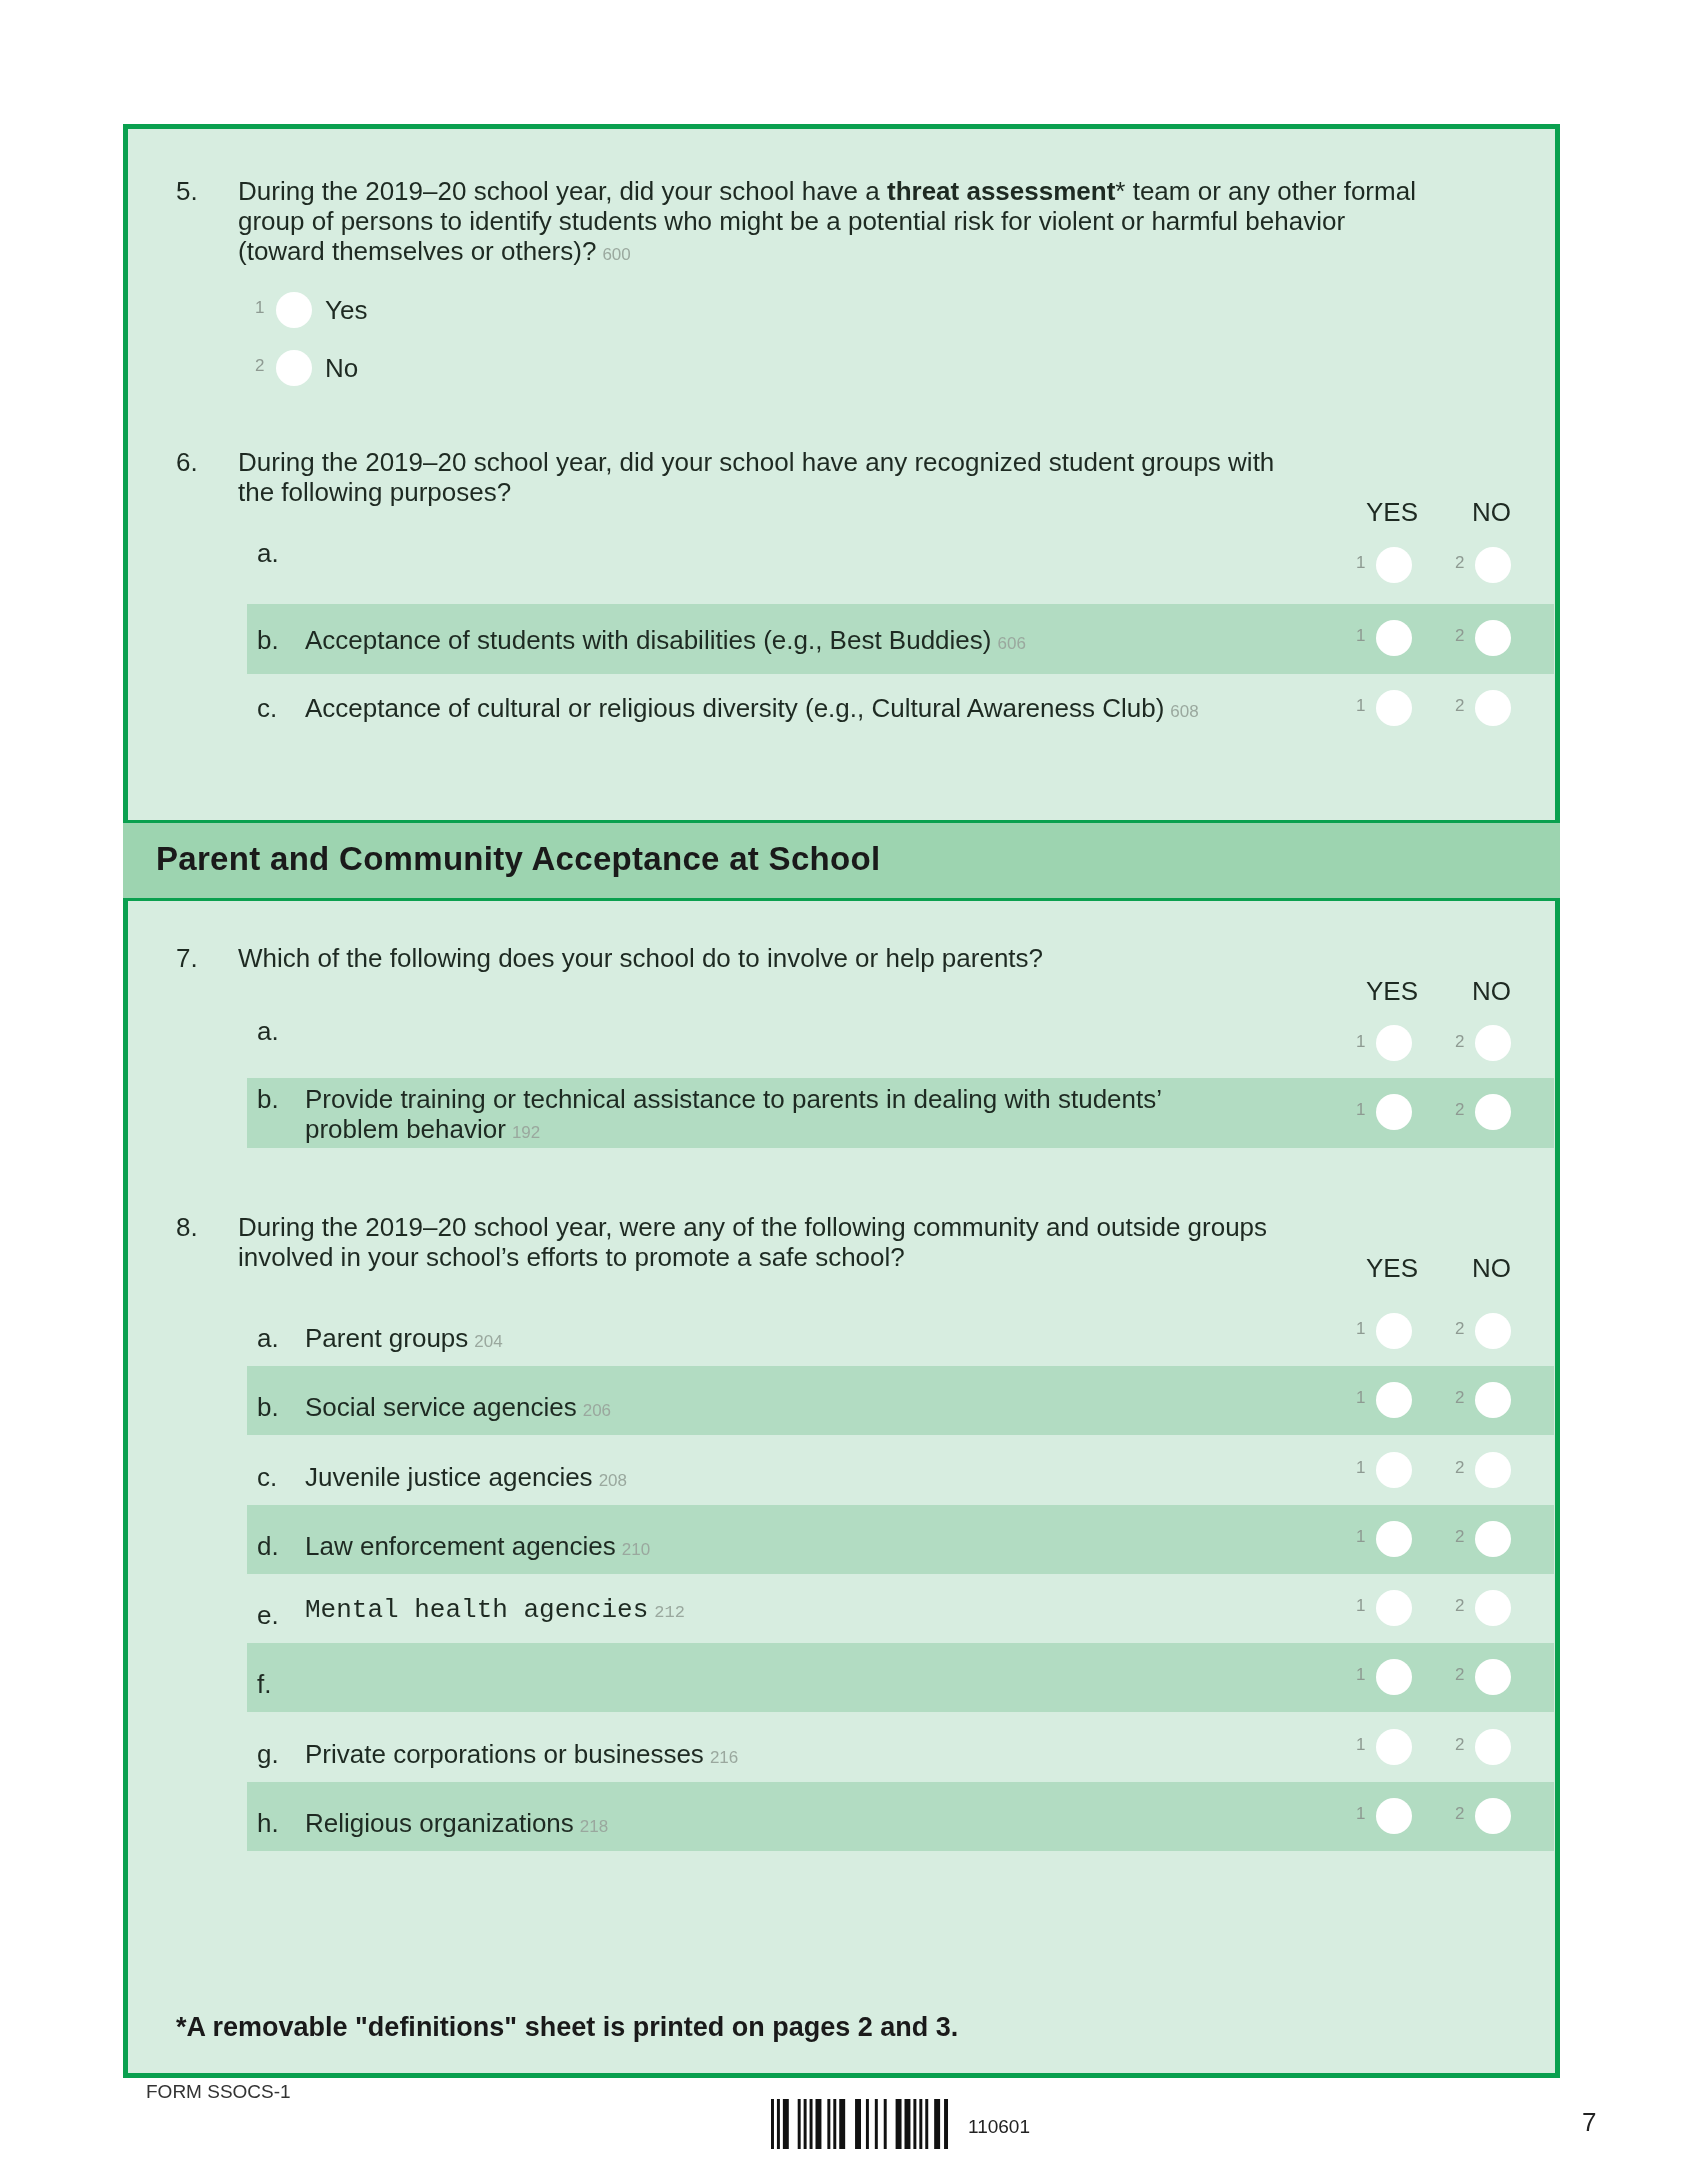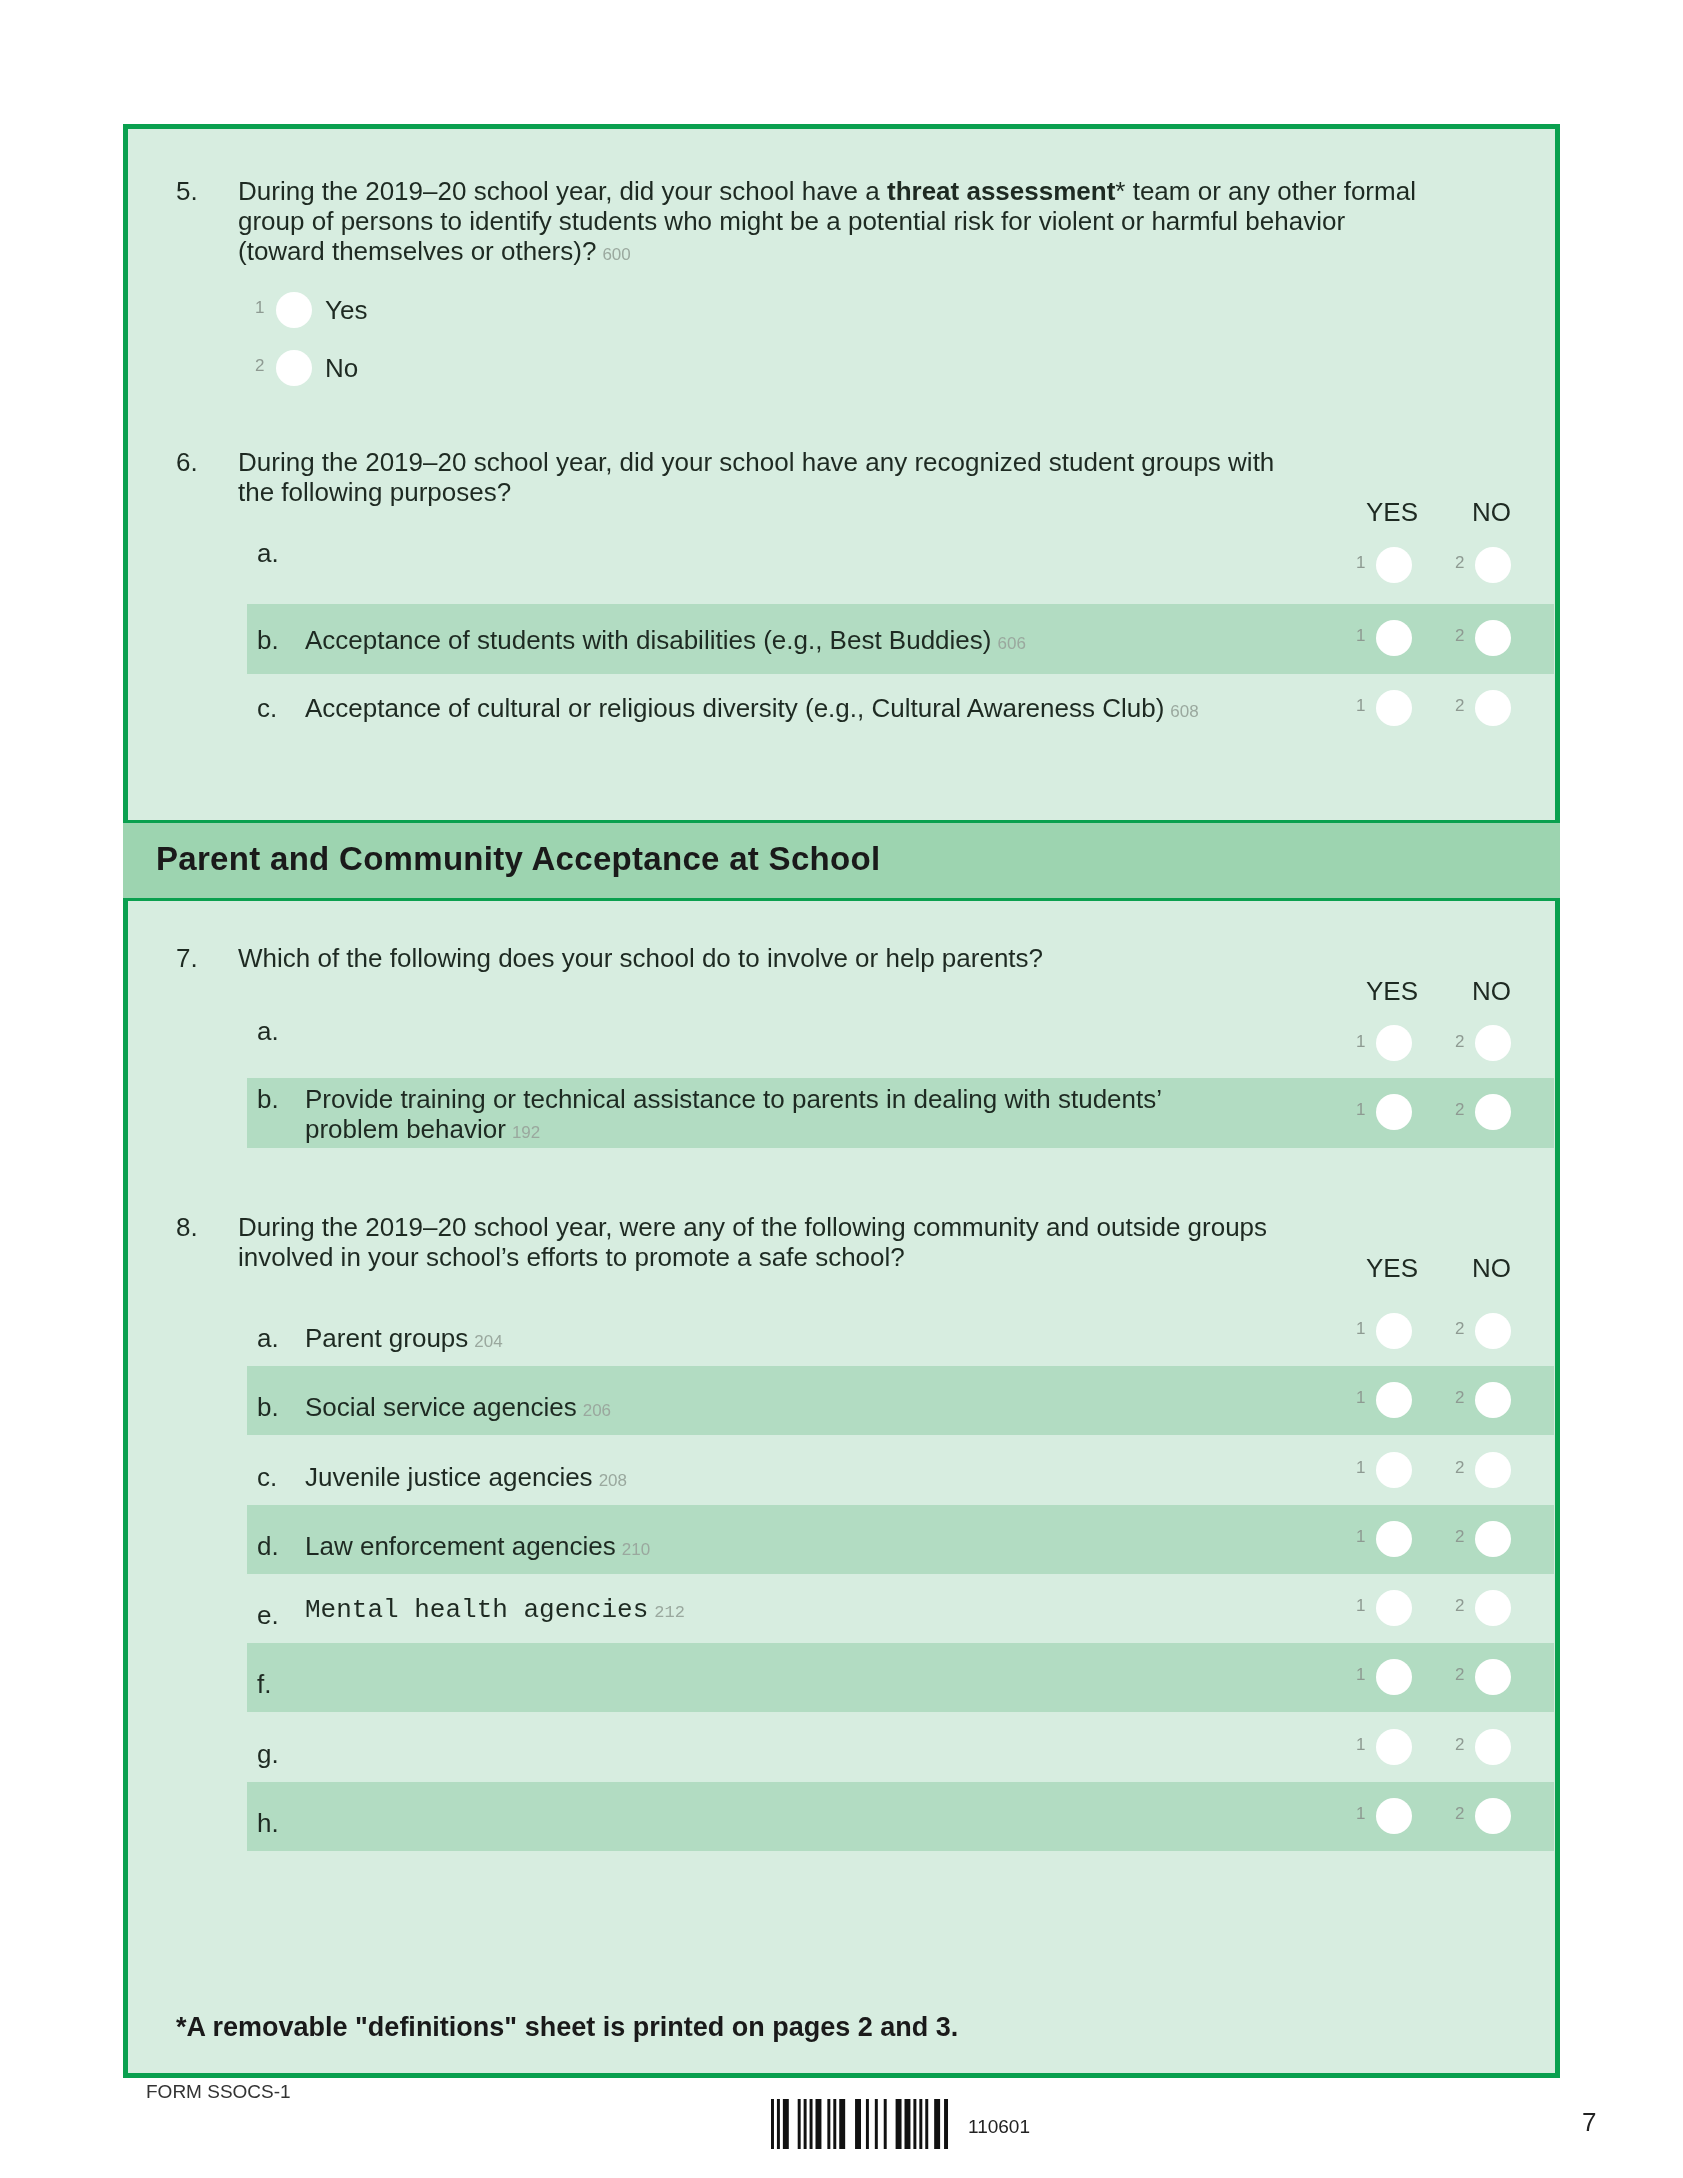--- a/index.html
+++ b/index.html
@@ -150,27 +150,29 @@
     </div>
     <div class="row shaded" style="top: 1643px; height: 69px;">
       <span class="item-letter" style="top:26px;">f.</span>
       <span class="rnum" style="left:1109px; top:22px;">1</span>
       <div class="radio" style="left:1129px; top:16px;"></div>
       <span class="rnum" style="left:1208px; top:22px;">2</span>
       <div class="radio" style="left:1228px; top:16px;"></div>
     </div>
     <div class="row" style="top: 1713px; height: 69px;">
       <span class="item-letter" style="top:26px;">g.</span>
+      <div class="item-text" style="top:26px;"><span>Private corporations or businesses</span><span class="code">216</span></div>
       <span class="rnum" style="left:1109px; top:22px;">1</span>
       <div class="radio" style="left:1129px; top:16px;"></div>
       <span class="rnum" style="left:1208px; top:22px;">2</span>
       <div class="radio" style="left:1228px; top:16px;"></div>
     </div>
     <div class="row shaded" style="top: 1782px; height: 69px;">
       <span class="item-letter" style="top:26px;">h.</span>
+      <div class="item-text" style="top:26px;"><span>Religious organizations</span><span class="code">218</span></div>
       <span class="rnum" style="left:1109px; top:22px;">1</span>
       <div class="radio" style="left:1129px; top:16px;"></div>
       <span class="rnum" style="left:1208px; top:22px;">2</span>
       <div class="radio" style="left:1228px; top:16px;"></div>
     </div>
   </div>
 
 <div class="footnote">*A removable "definitions" sheet is printed on pages 2 and 3.</div>
 <div class="form-id">FORM SSOCS-1</div>
 <svg class="barcode" viewBox="0 0 180 50" preserveAspectRatio="none">

